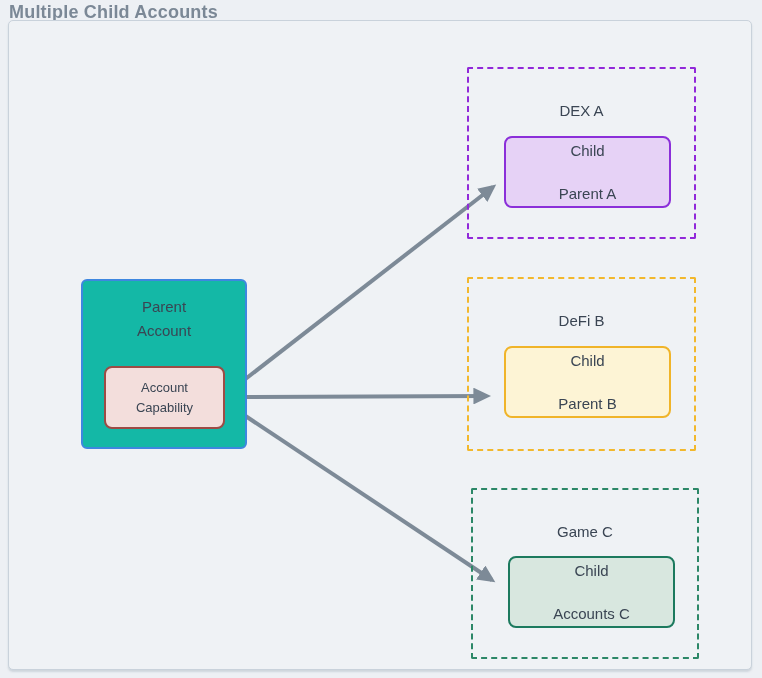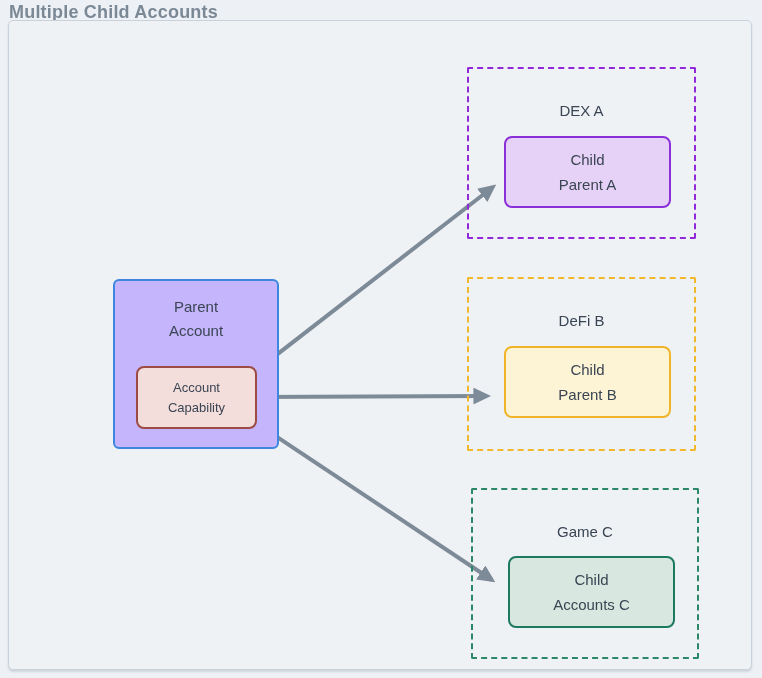--- a/index.html
+++ b/index.html
@@ -43,21 +43,21 @@
     color: #3a4553;
     margin-top: 11px;
   }
   .node {
     position: absolute;
     border: 2px solid #0c4a6e;
     border-radius: 8px;
     display: flex;
     flex-direction: column;
     align-items: center;
-    justify-content: center;
+    justify-content: space-between;
     text-align: center;
   }
   .node .line { font-size: 15px; line-height: 25px; font-weight: 500; color: #3a4553; }
   .group .node { left: 35px; width: 167px; height: 72px; }
   .group-a { left: 458px; top: 46px;  width: 229px; height: 172px; }
   .group-b { left: 458px; top: 256px; width: 229px; height: 174px; }
   .group-c { left: 462px; top: 467px; width: 228px; height: 171px; }
   .group-a .node { top: 67px; }
   .group-b .node { top: 67px; }
   .group-c .node { top: 66px; }
@@ -104,21 +104,21 @@
     <defs>
       <marker id="ah" markerWidth="4.6" markerHeight="4.2" refX="3.4" refY="2.1" orient="auto" markerUnits="strokeWidth">
         <path d="M0,0 L4.4,2.1 L0,4.2 z" fill="#7d8a97"></path>
       </marker>
     </defs>
     <line x1="230" y1="363" x2="484" y2="166" stroke-width="4" marker-end="url(#ah)" stroke="#7d8a97"></line>
     <line x1="222" y1="376" x2="478" y2="375" stroke-width="4" marker-end="url(#ah)" stroke="#7d8a97"></line>
     <line x1="226" y1="388" x2="483" y2="559" stroke-width="4" marker-end="url(#ah)" stroke="#7d8a97"></line>
   </svg>
 
-  <div class="parent-box" style="border-color: rgb(62, 135, 224); background-color: #c4b5fd; margin-left: 32px;">
+  <div class="parent-box" style="border-color: rgb(62, 135, 224); background-color: #14b8a6;">
     <div class="parent-label">
       <div>Parent</div>
       <div>Account</div>
     </div>
     <div class="capability-node" style="border-color: rgb(157, 75, 69); background-color: rgb(243, 222, 220);">
       <div class="line">Account</div>
       <div class="line">Capability</div>
     </div>
   </div>
 

